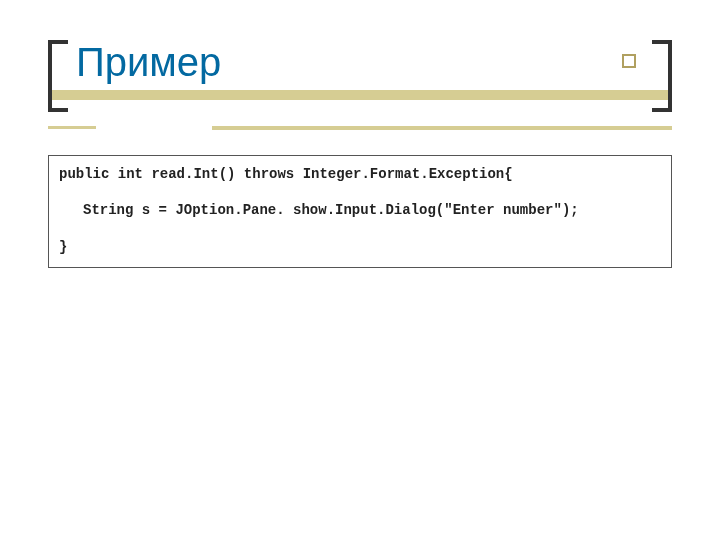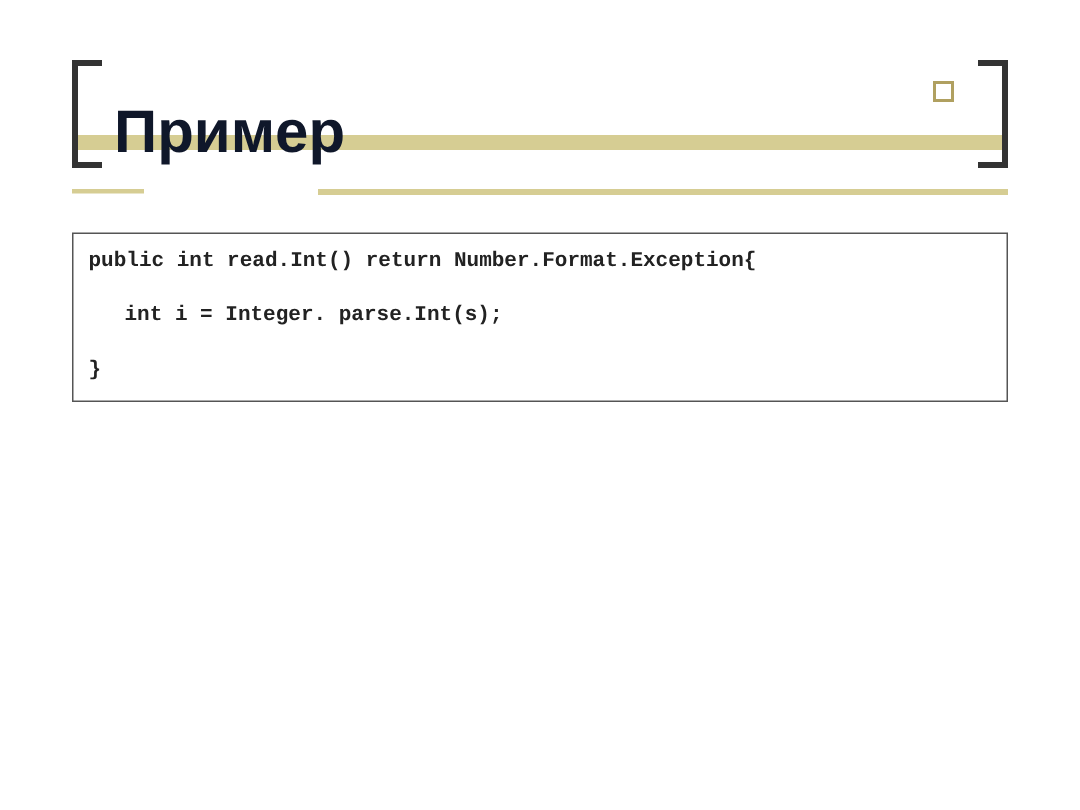--- a/index.html
+++ b/index.html
@@ -32,24 +32,24 @@
     left: 0;
     border-left: 4px solid #333;
   }
   .bracket-right {
     right: 0;
     border-right: 4px solid #333;
   }
   .title-text {
     position: absolute;
     left: 28px;
-    top: 26px;
+    top: 0;
     font-size: 40px;
-    font-weight: bold;
-    color: #0f172a;
+    font-weight: normal;
+    color: #0369a1;
   }
   .accent-square {
     position: absolute;
     right: 32px;
     top: 10px;
     width: 14px;
     height: 14px;
     border: 2px solid #b0a060;
     background: transparent;
     box-sizing: border-box;
@@ -111,18 +111,18 @@
   <div class="bracket-left"></div>
   <div class="bracket-right">
     <div class="accent-square"></div>
   </div>
   <div class="title-text">Пример</div>
   <div class="yellow-long"></div>
   <div class="yellow-right"></div>
 </div>
 
 <div class="code-box">
-  <div class="code-line">public int read.Int() return Number.Format.Exception{</div>
+  <div class="code-line">public int read.Int() throws Integer.Format.Exception{</div>
   <div class="blank"></div>
-  <div class="code-line indent">int i = Integer. parse.Int(s);</div>
+  <div class="code-line indent">String s = JOption.Pane. show.Input.Dialog("Enter number");</div>
   <div class="blank"></div>
   <div class="code-line">}</div>
 </div>
 
 </body></html>

